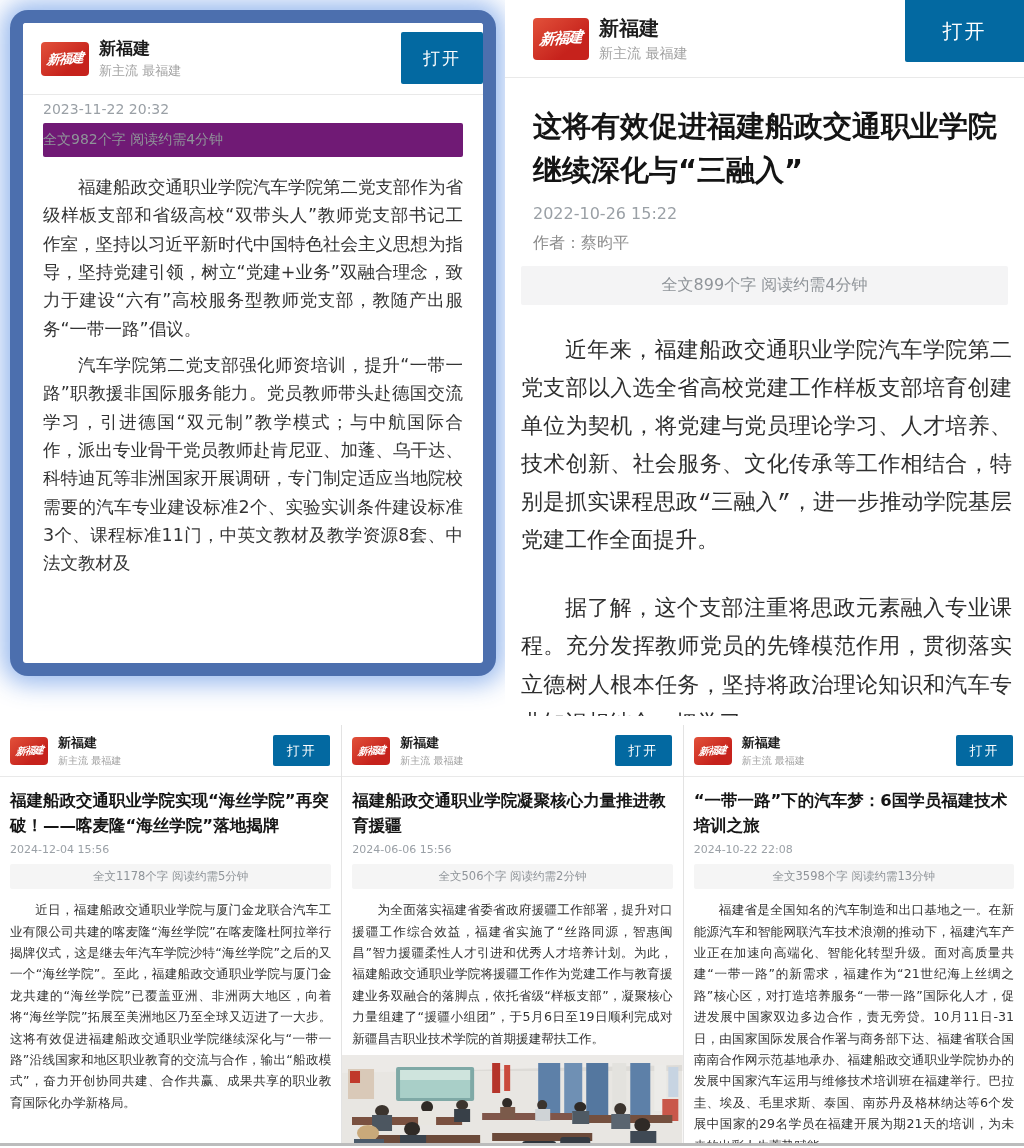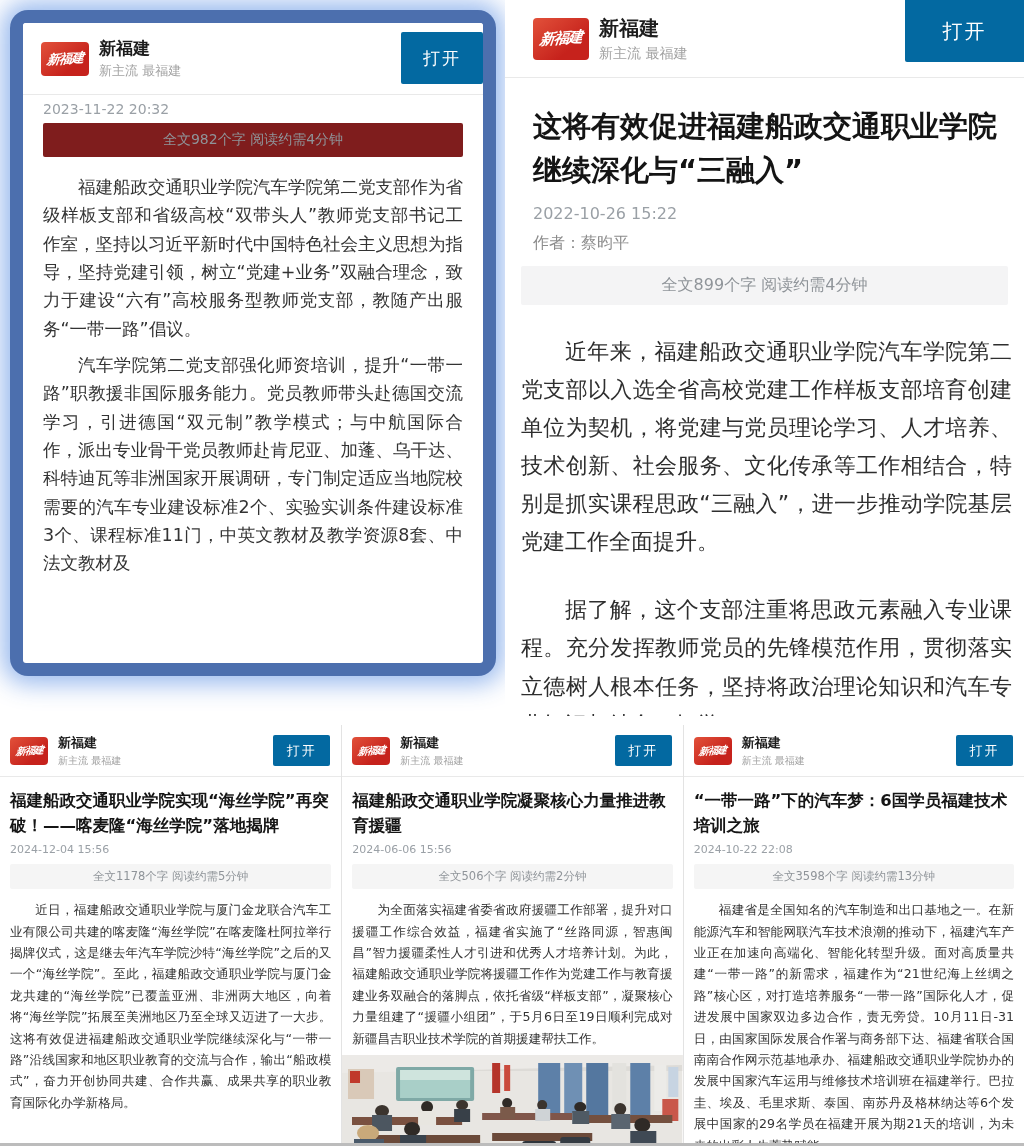--- a/index.html
+++ b/index.html
@@ -53,30 +53,30 @@
 
   .banner-sm { padding:8px 0 8px 10px; height:52px; }
   .banner-sm .app-logo { width:38px; height:28px; font-size:10px; }
   .banner-sm .app-name { font-size:13px; }
   .banner-sm .app-tagline { font-size:10px; margin-top:2px; }
   .banner-sm .open-btn { right:11px; top:10px; width:57px; height:31px; font-size:13px; }
 
   
   .title-md { margin:20px 20px 10px; font-size:26px; line-height:1.48; font-weight:bold; color:#141414; }
   .date-md  { margin:6px 20px; font-size:14px; color:#9aa0a6; }
-  .meta-md  { margin:1px 20px; background:#7f1d1d; color:#8f9499; text-align:center; font-size:14px; padding:8px 0; border-radius:2px; }
+  .meta-md  { margin:1px 20px; background:#701a75; color:#8f9499; text-align:left; font-size:14px; padding:8px 0; border-radius:2px; }
   .body-md  { margin:16px 20px 0; font-size:17.5px; color:#333; line-height:1.62; text-align:justify; }
   .body-md p { text-indent:2em; margin-bottom:8px; }
 
   .main-article { position:absolute; left:505px; top:0; width:519px; height:716px; overflow:hidden; background:#fff; }
   .title-xl { margin:26px 22px 12px 28px; font-size:29px; line-height:1.52; font-weight:bold; color:#141414; }
   .date-xl  { margin:8px 28px; font-size:16px; color:#9aa0a6; }
   .author-xl{ margin:10px 28px 12px; font-size:16px; color:#8c8c8c; }
   .meta-xl  { margin:8px 16px; background:#f4f4f5; color:#8f9499; text-align:center; font-size:16px; padding:9px 0; border-radius:2px; }
-  .body-xl  { margin:28px 12px 0 16px; font-size:22px; color:#2e2e2e; line-height:1.73; text-align:justify; }
+  .body-xl  { margin:28px 12px 0 16px; font-size:22px; color:#2e2e2e; line-height:1.73; text-align:justify;font-family:Liberation Mono, monospace; }
   .body-xl p { text-indent:2em; margin-bottom:30px; }
 
   
   .bottom-row {
     position:absolute; left:0; top:725px; width:1024px; height:421px;
     display:flex; border-bottom:3px solid #bcbcbc; background:#fff;
   }
   .col { width:341.33px; position:relative; overflow:hidden; }
   .col + .col { border-left:1px solid #e3e3e3; }
   .title-sm { margin:11px 10px 5px; font-size:16.5px; font-weight:bold; line-height:1.52; color:#151515; }

